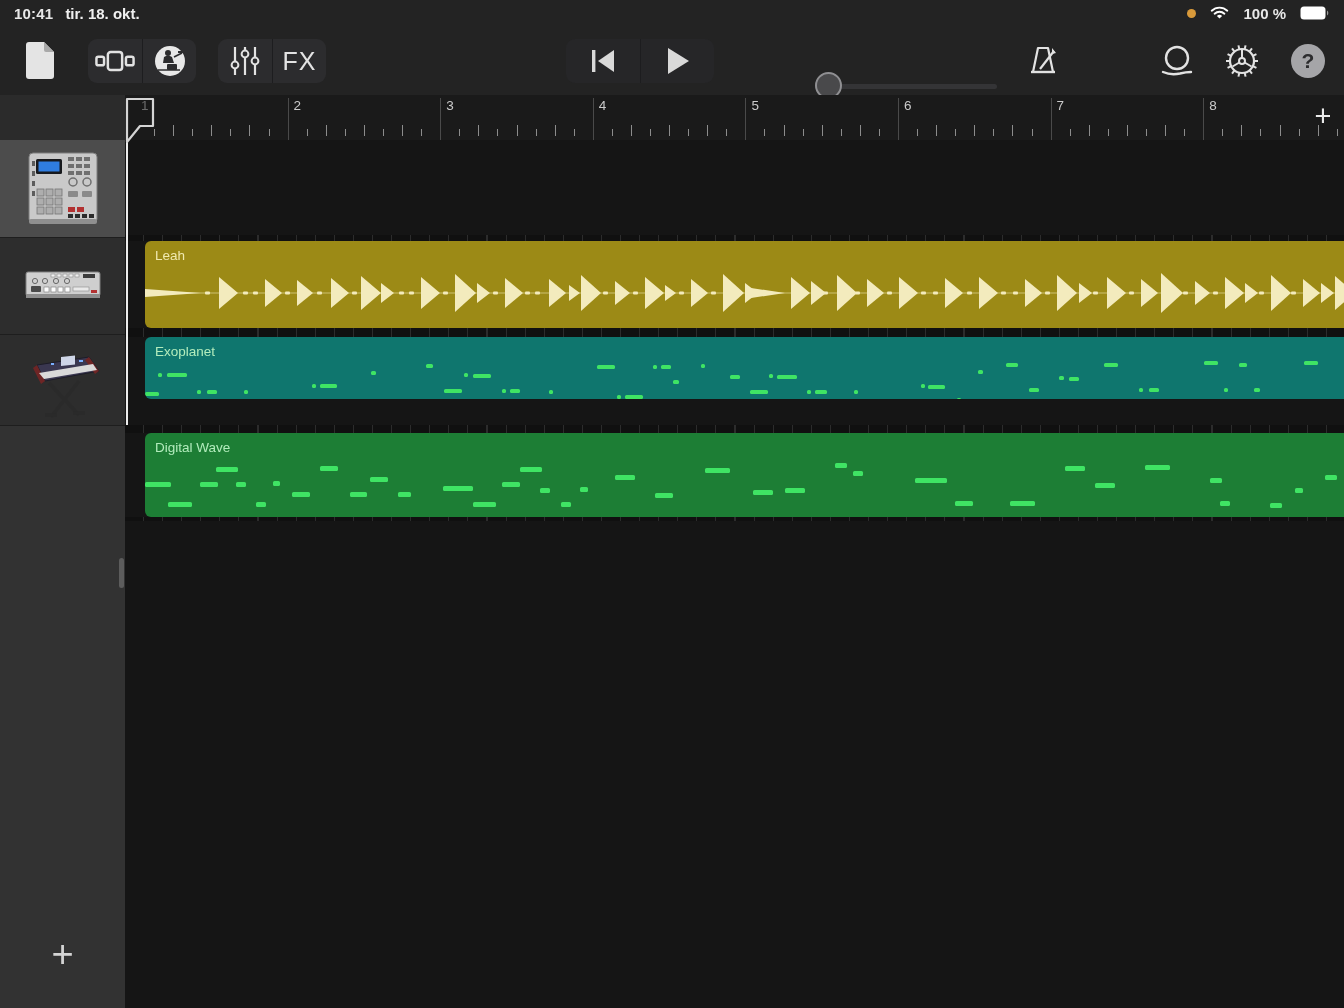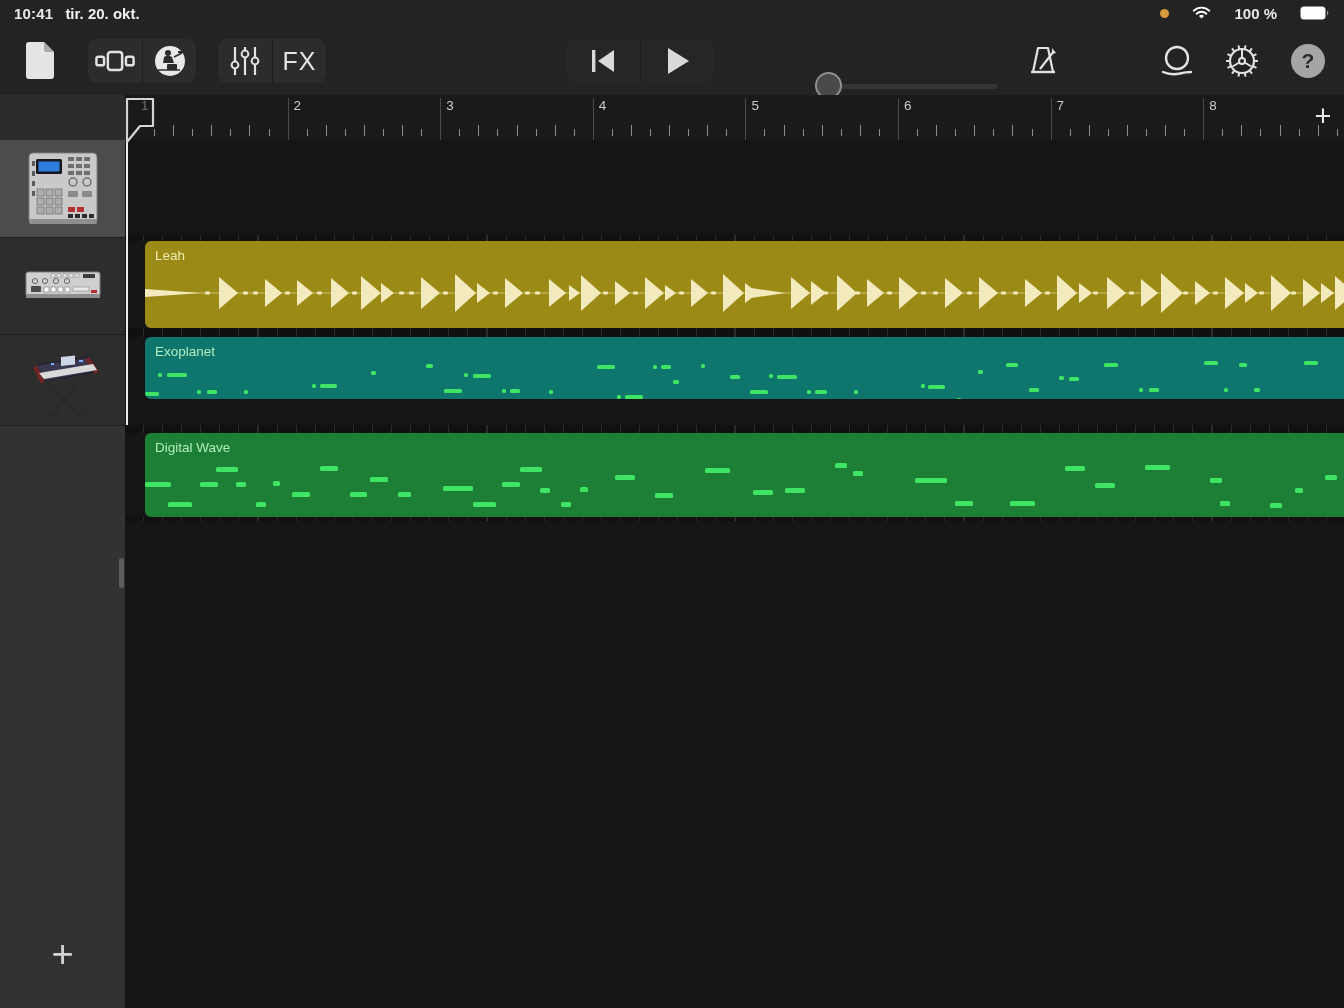--- a/index.html
+++ b/index.html
@@ -7,21 +7,21 @@
        background:#151515;font-family:"Liberation Sans","DejaVu Sans",sans-serif;
        -webkit-font-smoothing:antialiased;color:#e8e8e8;}
 
   
   .status-bar{position:absolute;top:0;left:0;width:100%;height:26px;background:#232323;
               display:flex;align-items:center;justify-content:space-between;
               padding:0 14px;box-sizing:border-box;font-size:15px;}
   .sb-left{display:flex;align-items:center;gap:12px;}
   .sb-time{font-weight:700;letter-spacing:.2px;}
   .sb-date{font-weight:600;color:#f0f0f0;}
-  .sb-right{display:flex;align-items:center;gap:23px;}
+  .sb-right{display:flex;align-items:center;gap:14px;}
   .sb-dot{width:9px;height:9px;border-radius:50%;background:#d99a3a;}
   .sb-batt-label{font-weight:600;}
 
   
   .toolbar{position:absolute;top:26px;left:0;width:100%;height:69px;background:#232323;}
   .tb-btn{position:absolute;top:12px;height:45px;display:flex;align-items:center;justify-content:center;
           background:transparent;border:none;cursor:pointer;padding:0;}
   .seg{position:absolute;top:13px;height:44px;background:#2c2c2e;border-radius:9px;display:flex;overflow:hidden;}
   .seg .seg-item{width:54px;height:100%;display:flex;align-items:center;justify-content:center;
                  background:transparent;border:none;cursor:pointer;padding:0;}
@@ -66,21 +66,21 @@
   .icon{display:block;}
 </style>
 </head>
 <body>
 
 <div id="app">
 
   <div class="status-bar">
     <div class="sb-left">
       <span class="sb-time">10:41</span>
-      <span class="sb-date">tir. 20. okt.</span>
+      <span class="sb-date">tir. 18. okt.</span>
     </div>
     <div class="sb-right">
       <span class="sb-dot"></span>
       <svg class="icon" width="19" height="14" viewBox="0 0 19 14">
         <path d="M9.5 12.6 L6.9 10 a3.8 3.8 0 0 1 5.2 0 Z" fill="#fff"></path>
         <path d="M4.6 7.7 a7.2 7.2 0 0 1 9.8 0" stroke="#fff" stroke-width="1.9" fill="none" stroke-linecap="round"></path>
         <path d="M1.7 4.7 a11.4 11.4 0 0 1 15.6 0" stroke="#fff" stroke-width="1.9" fill="none" stroke-linecap="round"></path>
       </svg>
       <span class="sb-batt-label">100 %</span>
       <svg class="icon" width="30" height="14" viewBox="0 0 30 14">

